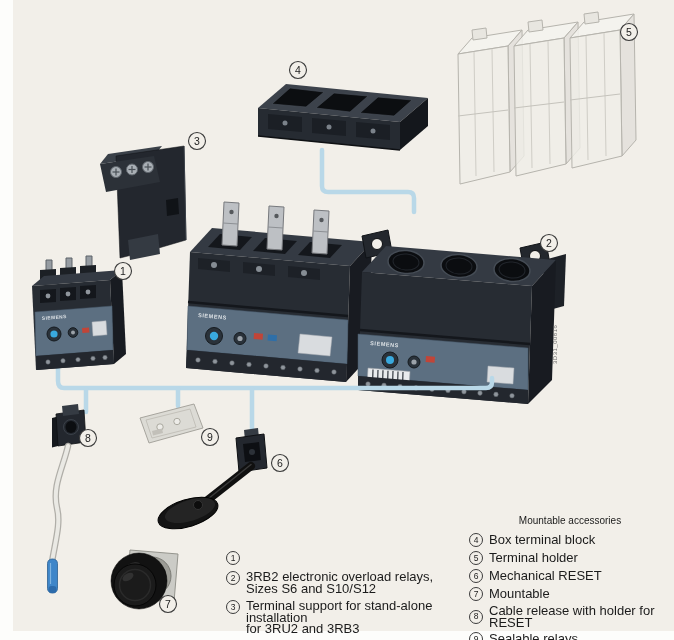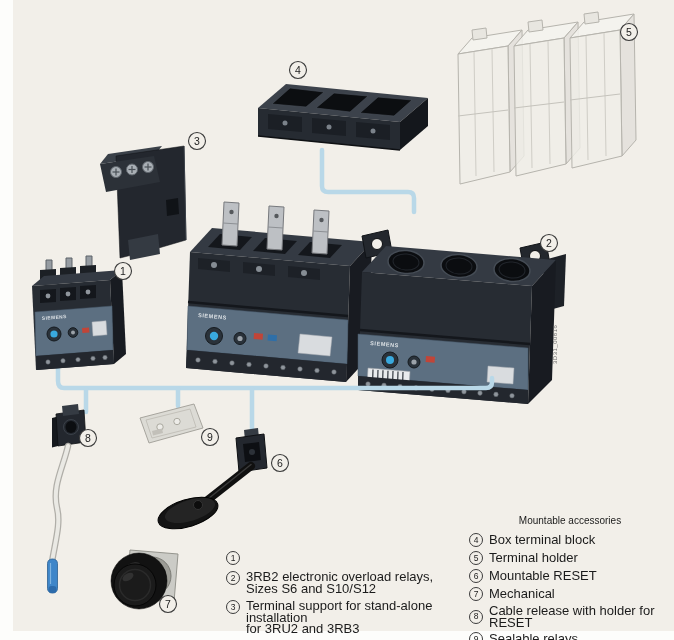--- a/index.html
+++ b/index.html
@@ -356,25 +356,25 @@
   <div class="legend-item acc">
     <span class="num-circle">4</span>
     <span class="legend-text">Box terminal block</span>
   </div>
   <div class="legend-item acc">
     <span class="num-circle">5</span>
     <span class="legend-text">Terminal holder</span>
   </div>
   <div class="legend-item acc">
     <span class="num-circle">6</span>
-    <span class="legend-text">Mountable RESET</span>
+    <span class="legend-text">Mechanical RESET</span>
   </div>
   <div class="legend-item acc">
     <span class="num-circle">7</span>
-    <span class="legend-text">Mechanical</span>
+    <span class="legend-text">Mountable</span>
   </div>
   <div class="legend-item acc">
     <span class="num-circle">8</span>
     <span class="legend-text">Cable release with holder for RESET</span>
   </div>
   <div class="legend-item acc">
     <span class="num-circle">9</span>
     <span class="legend-text">Sealable relays</span>
   </div>
 </div>

